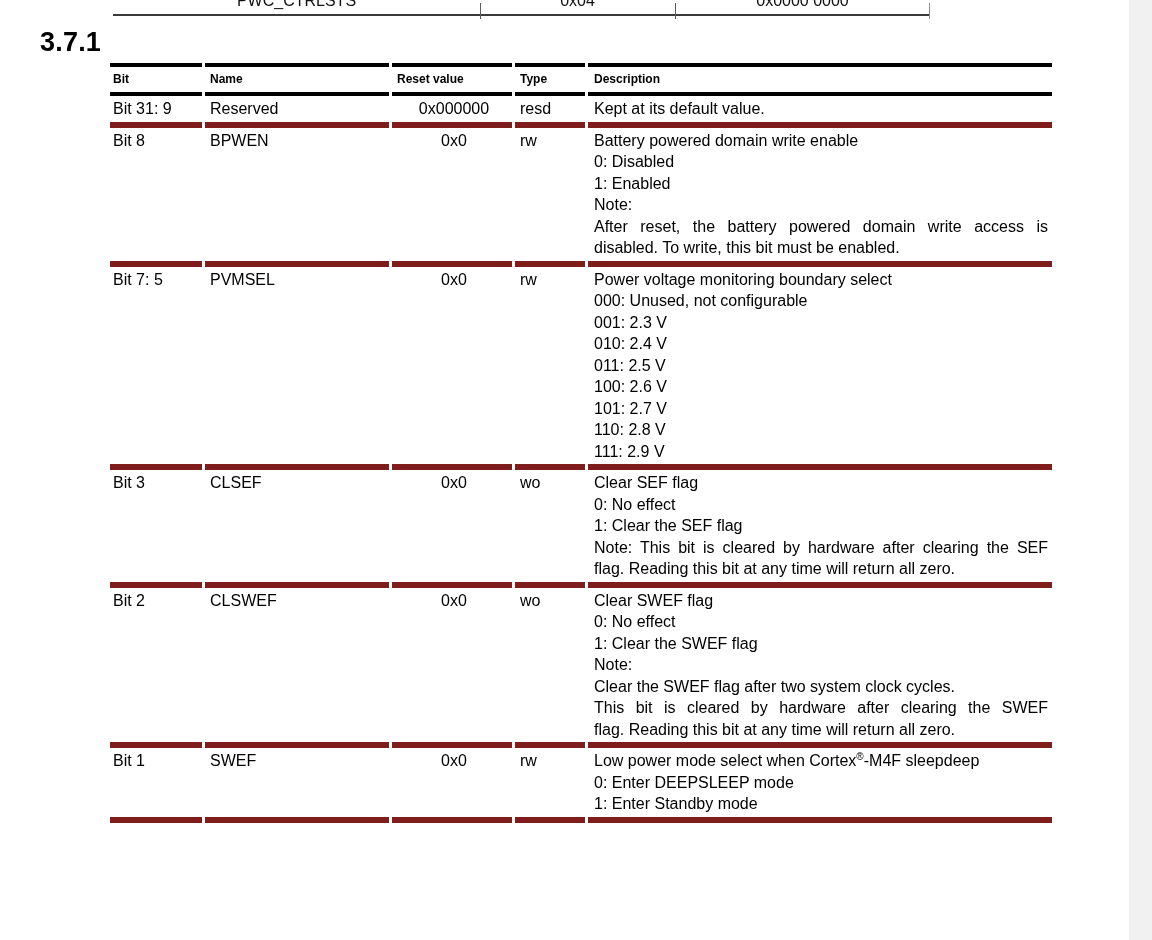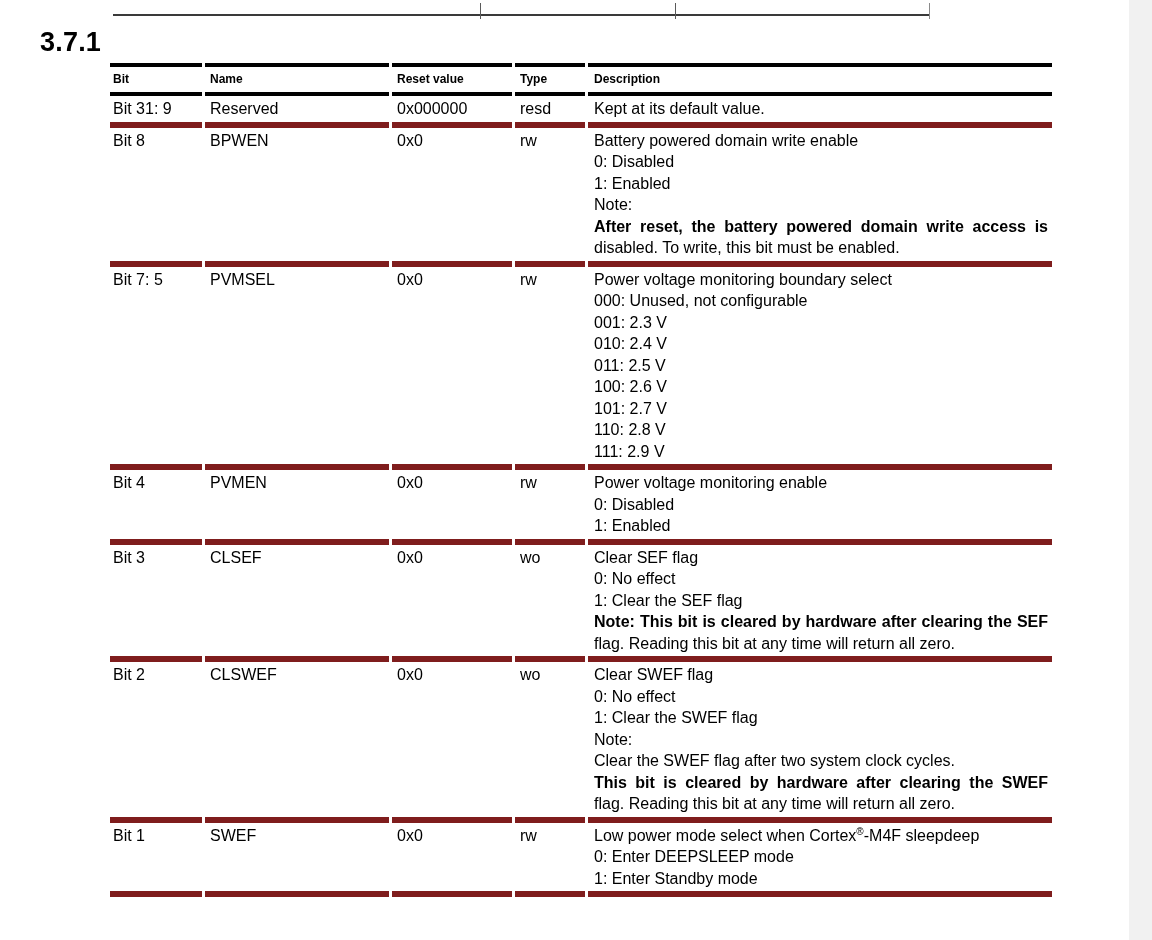--- a/index.html
+++ b/index.html
@@ -65,33 +65,44 @@
     padding-top: 1px; padding-bottom: 1px;
   }
   table.regtable td {
     border-bottom: 6px solid #7f1d1d;
     vertical-align: top;
     padding-top: 2px; padding-bottom: 2px;
     line-height: 21.5px;
   }
   .c-bit   { padding-left: 3px; }
   .c-name  { padding-left: 5px; }
-  .c-reset { padding-left: 5px; }
+  .c-reset { padding-left: 5px; text-align: center; }
   .c-type  { padding-left: 5px; }
   .c-desc  { padding-left: 6px; padding-right: 4px; }
 
   .dline { line-height: 21.5px; }
   .dline.nowrap { white-space: nowrap; }
-  .dline.just { text-align: justify; text-align-last: justify; font-weight: bold; }
+  .dline.just { text-align: justify; text-align-last: justify; }
   .dline sup { font-size: 10px; line-height: 0; vertical-align: super; }
 </style>
 </head>
 <body style="background: rgb(255, 255, 255); color: rgb(0, 0, 0);">
 
 <div class="frag">
+  <div class="frag-row">
+    <div class="frag-cell fc1">
+        <span>PWC_CTRLSTS</span>
+      </div>
+    <div class="frag-cell fc2">
+        <span>0x04</span>
+      </div>
+    <div class="frag-cell fc3">
+        <span>0x0000 0000</span>
+      </div>
+  </div>
   <div class="tick t1"></div>
   <div class="tick t2"></div>
   <div class="tick t3"></div>
 </div>
 
 <h1 class="heading">
   <span class="hnum">3.7.1</span>
 </h1>
 
 <table class="regtable">
@@ -146,31 +157,20 @@
           <div class="dline nowrap">001: 2.3 V</div>
           <div class="dline nowrap">010: 2.4 V</div>
           <div class="dline nowrap">011: 2.5 V</div>
           <div class="dline nowrap">100: 2.6 V</div>
           <div class="dline nowrap">101: 2.7 V</div>
           <div class="dline nowrap">110: 2.8 V</div>
           <div class="dline nowrap">111: 2.9 V</div>
         </td>
       </tr>
       <tr>
-        <td class="c-bit">Bit 4</td>
-        <td class="c-name">PVMEN</td>
-        <td class="c-reset">0x0</td>
-        <td class="c-type">rw</td>
-        <td class="c-desc">
-          <div class="dline nowrap">Power voltage monitoring enable</div>
-          <div class="dline nowrap">0: Disabled</div>
-          <div class="dline nowrap">1: Enabled</div>
-        </td>
-      </tr>
-      <tr>
         <td class="c-bit">Bit 3</td>
         <td class="c-name">CLSEF</td>
         <td class="c-reset">0x0</td>
         <td class="c-type">wo</td>
         <td class="c-desc">
           <div class="dline nowrap">Clear SEF flag</div>
           <div class="dline nowrap">0: No effect</div>
           <div class="dline nowrap">1: Clear the SEF flag</div>
           <div class="dline just">Note: This bit is cleared by hardware after clearing the SEF</div>
           <div class="dline nowrap">flag. Reading this bit at any time will return all zero.</div>

